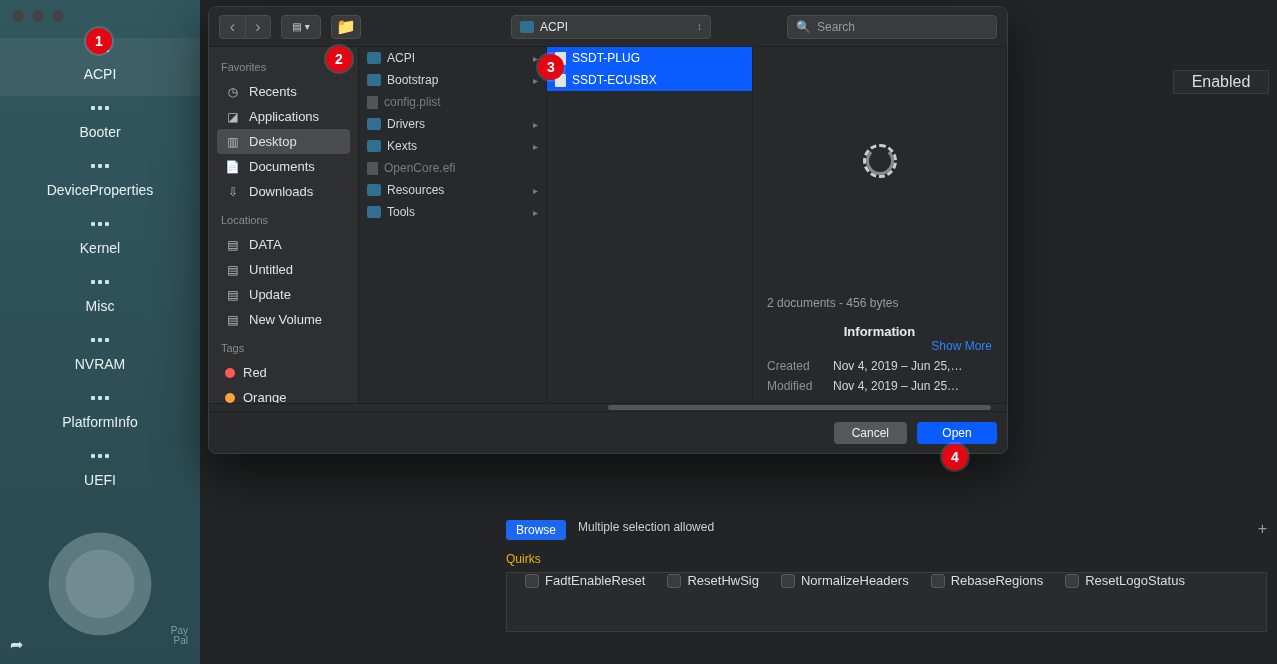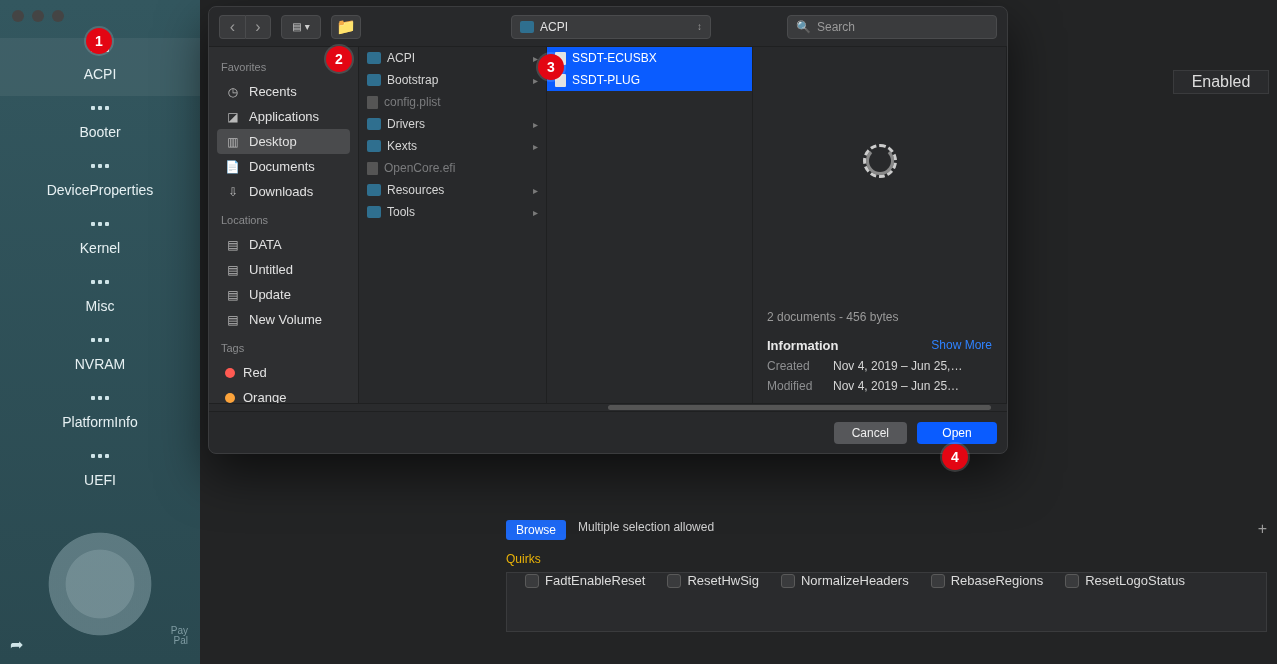--- a/index.html
+++ b/index.html
@@ -69,21 +69,21 @@
 .rowi.sel { background: #0a5cff; color: #fff; }
 .fic { width: 14px; height: 12px; border-radius: 2px; background: #2f6f8f; }
 .fic.doc { background: #e2e2e2; width: 11px; height: 13px; border-radius: 1px; }
 .fic.dim { background: #555; }
 
 .spinner { width: 28px; height: 28px; border: 3px solid #888; border-top-color: transparent; border-radius: 50%; position: absolute; left: 50%; top: 100px; transform: translateX(-50%); }
 .spinner::after { content: ""; position: absolute; inset: -6px; border: 3px dashed #ccc; border-radius: 50%; }
 .preview-block { position: absolute; bottom: 10px; left: 14px; right: 14px; }
 .pv-title { color: #f2f2f2; font-size: 17px; font-weight: 600; }
 .pv-sub { color: #9a9a9a; font-size: 12px; margin-top: 3px; }
-.pv-info-row { display: flex; align-items: flex-start; margin-top: 14px; }
+.pv-info-row { display: flex; align-items: center; margin-top: 14px; flex-direction: column; }
 .pv-info { color: #e8e8e8; font-size: 13px; font-weight: 600; }
 .pv-more { margin-left: auto; color: #2f82ff; font-size: 12px; cursor: pointer; }
 .kv { display: flex; gap: 10px; margin-top: 6px; font-size: 12px; }
 .kv .k { color: #8e8f91; width: 56px; }
 .kv .v { color: #d5d5d5; flex: 1; white-space: nowrap; overflow: hidden; text-overflow: ellipsis; }
 
 .m-bottom-scroll { height: 8px; background: #2a2b2d; border-top: 1px solid #1f2021; position: relative; }
 .scroll-thumb { position: absolute; left: 50%; top: 1px; width: 48%; height: 5px; background: #555; border-radius: 3px; }
 
 .m-footer { height: 42px; display: flex; align-items: center; justify-content: flex-end; gap: 10px; padding: 0 10px; border-top: 1px solid #1f2021; }
@@ -345,25 +345,25 @@
           </div>
         <div class="rowi">
             <span class="fic"></span>
             <span>Tools</span>
             <span class="chev">▸</span>
           </div>
       </div>
       <div class="col col2">
         <div class="rowi sel">
             <span class="fic doc"></span>
-            <span>SSDT-ECUSBX</span>
+            <span>SSDT-PLUG</span>
           </div>
         <div class="rowi sel">
             <span class="fic doc"></span>
-            <span>SSDT-PLUG</span>
+            <span>SSDT-ECUSBX</span>
           </div>
       </div>
       <div class="col col3">
         <div class="spinner"></div>
         <div class="preview-block">
           <div class="pv-sub">2 documents - 456 bytes</div>
           <div class="pv-info-row">
             <span class="pv-info">Information</span>
             <span class="pv-more">Show More</span>
           </div>

